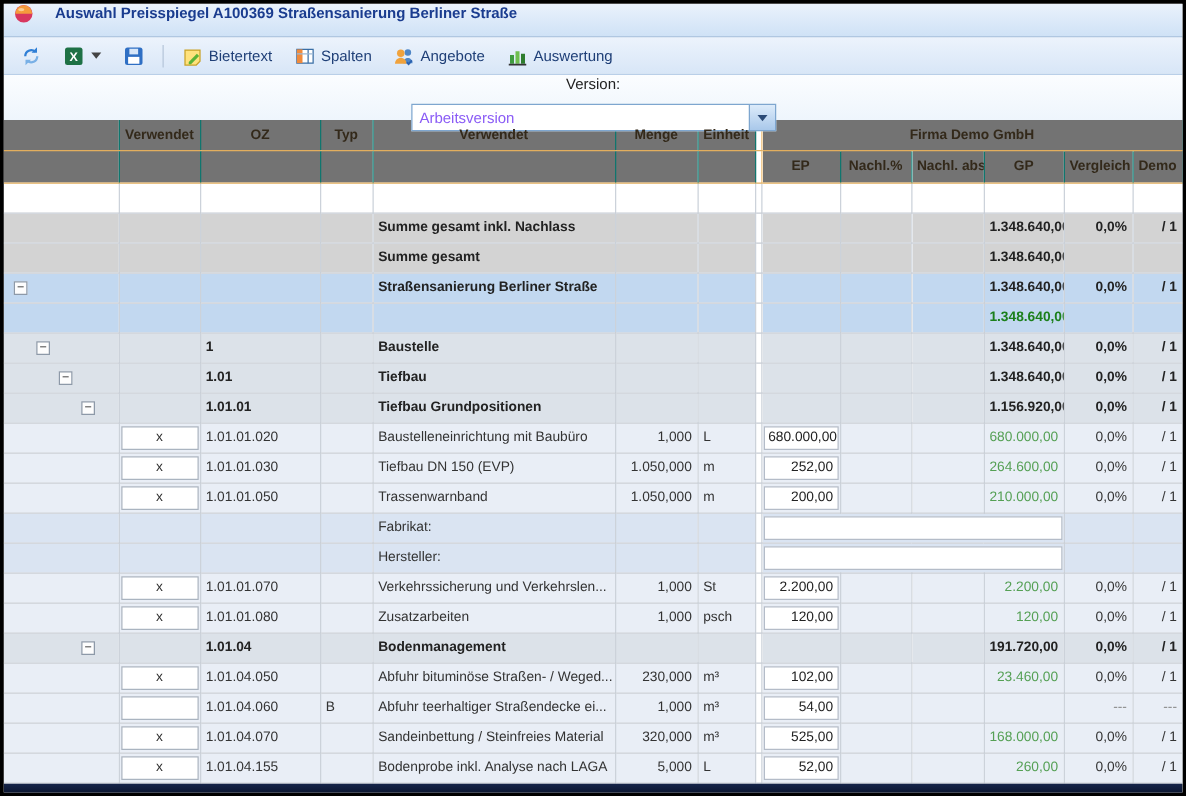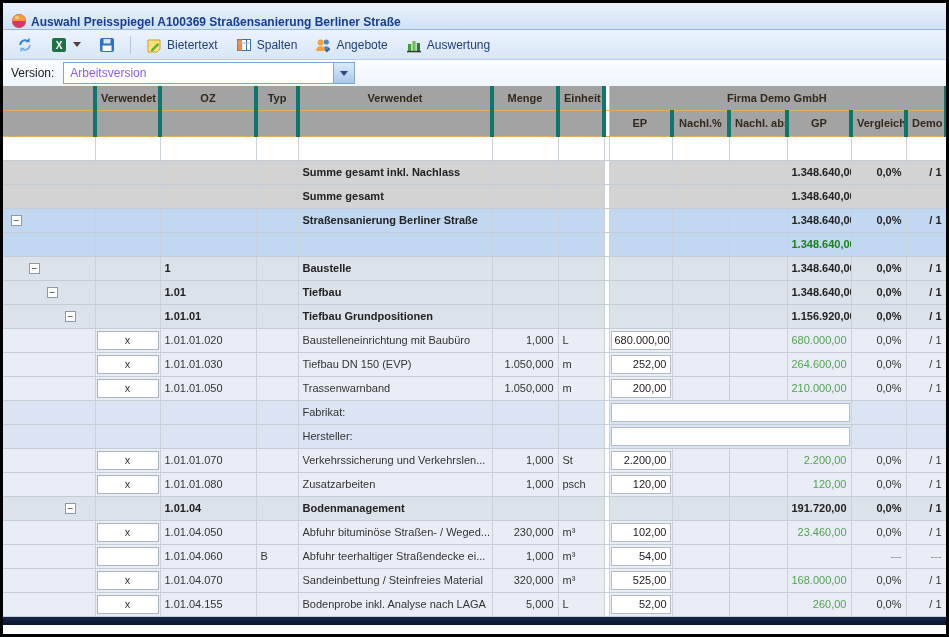--- a/index.html
+++ b/index.html
@@ -3,21 +3,21 @@
 <meta charset="utf-8">
 <style>
   * { margin:0; padding:0; box-sizing:border-box; }
   body { font-family:"Liberation Sans", sans-serif; background:#888; }
   .window {
     width:949px; height:637px; border:3px solid #000; background:#fff;
     position:relative; overflow:hidden;
   }
   
   .titlebar {
-    height:27px; display:flex; align-items:flex-end; gap:4px; padding:0 8px;
+    height:27px; display:flex; align-items:flex-start; gap:17px; padding:0 8px;
     background:linear-gradient(#eaf2fc,#cfe2f6);
     border-bottom:1px solid #9ab6d8;
   }
   .titlebar .title { font-size:12px; font-weight:bold; color:#1a3c8f; }
   .icon { display:inline-flex; width:16px; height:16px; flex:0 0 auto; }
   .icon svg { width:16px; height:16px; }
   
   .toolbar {
     height:30px; display:flex; align-items:center; gap:6px; padding:0 8px;
     background:linear-gradient(#ecf3fc,#d8e6f7);
@@ -25,37 +25,38 @@
   }
   .tbtn {
     display:flex; align-items:center; gap:5px; padding:3px 5px; border-radius:3px;
     font-size:12px; color:#1f3f77; cursor:default; border:1px solid transparent;
   }
   .caret { width:0; height:0; border-left:4px solid transparent; border-right:4px solid transparent;
     border-top:5px solid #444; margin-left:1px; }
   .tsep { width:1px; height:18px; background:#b6c6da; margin:0 3px; }
   
   .versionbar {
-    height:26px; display:flex; align-items:center; gap:9px; padding:0 8px;
+    height:36px; display:flex; align-items:center; gap:9px; padding:0 8px;
     background:linear-gradient(#fbfdff,#eef5fc);
+    flex-direction:column;
   }
   .versionbar .vlabel { font-size:12px; color:#222; }
   .combo { display:flex; width:292px; height:22px; border:1px solid #7ea6cf; background:#fff; }
   .combo .cval { flex:1; font-size:12px; color:#8b5cf6; line-height:20px; padding-left:6px; }
   .combo .cbtn {
     width:21px; display:flex; align-items:center; justify-content:center;
     background:linear-gradient(#dcebfa,#a9c8ea); border-left:1px solid #7ea6cf;
   }
   .combo .cbtn .dn { width:0; height:0; border-left:4px solid transparent; border-right:4px solid transparent; border-top:5px solid #2b4a76; }
   
   table.grid { border-collapse:collapse; table-layout:fixed; width:943px; font-size:11px; color:#333; }
   .grid td { height:24px; padding:0 4px; border-right:1px solid #ccd2da; border-bottom:1px solid #c6ccd4;
     white-space:nowrap; overflow:hidden; }
   .grid tr.hdr td {
-    background:#a3a3a3; border-right:4px solid #0f766e; border-bottom:1px solid #e2ae5e;
+    background:#737373; border-right:1px solid #0f766e; border-bottom:1px solid #e2ae5e;
     color:#33291a; font-weight:bold; text-align:center; height:24px; font-size:11px;
   }
   .grid tr.hdr2 td { height:26px; }
   td.c-sep { background:#fff !important; padding:0; }
   tr.hdr td.c-sep { border-right:1px solid #edbd74; }
   
   tr.blank-white td { background:#fff; }
   tr.sum td { background:#d3d3d3;margin-left:40px; }
   tr.project td, tr.project-cont td { background:#c2d8f0; }
   tr.group td { background:#dce2e9; }

